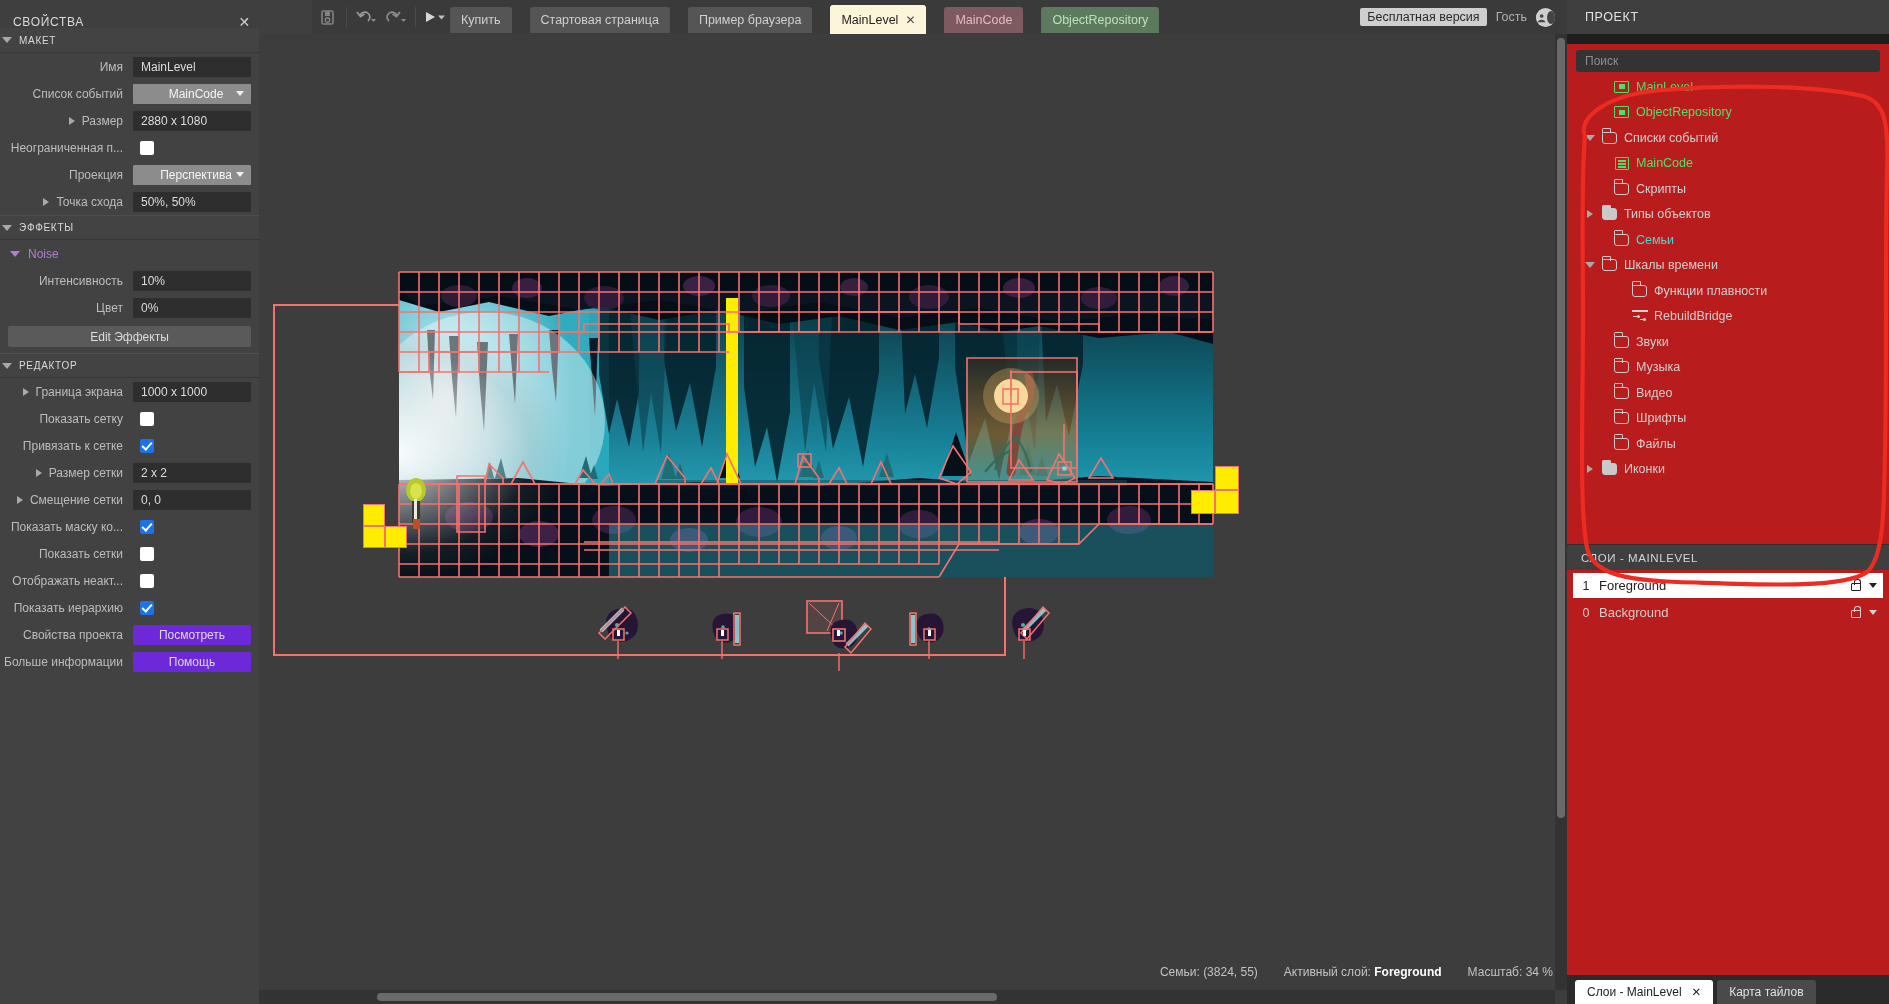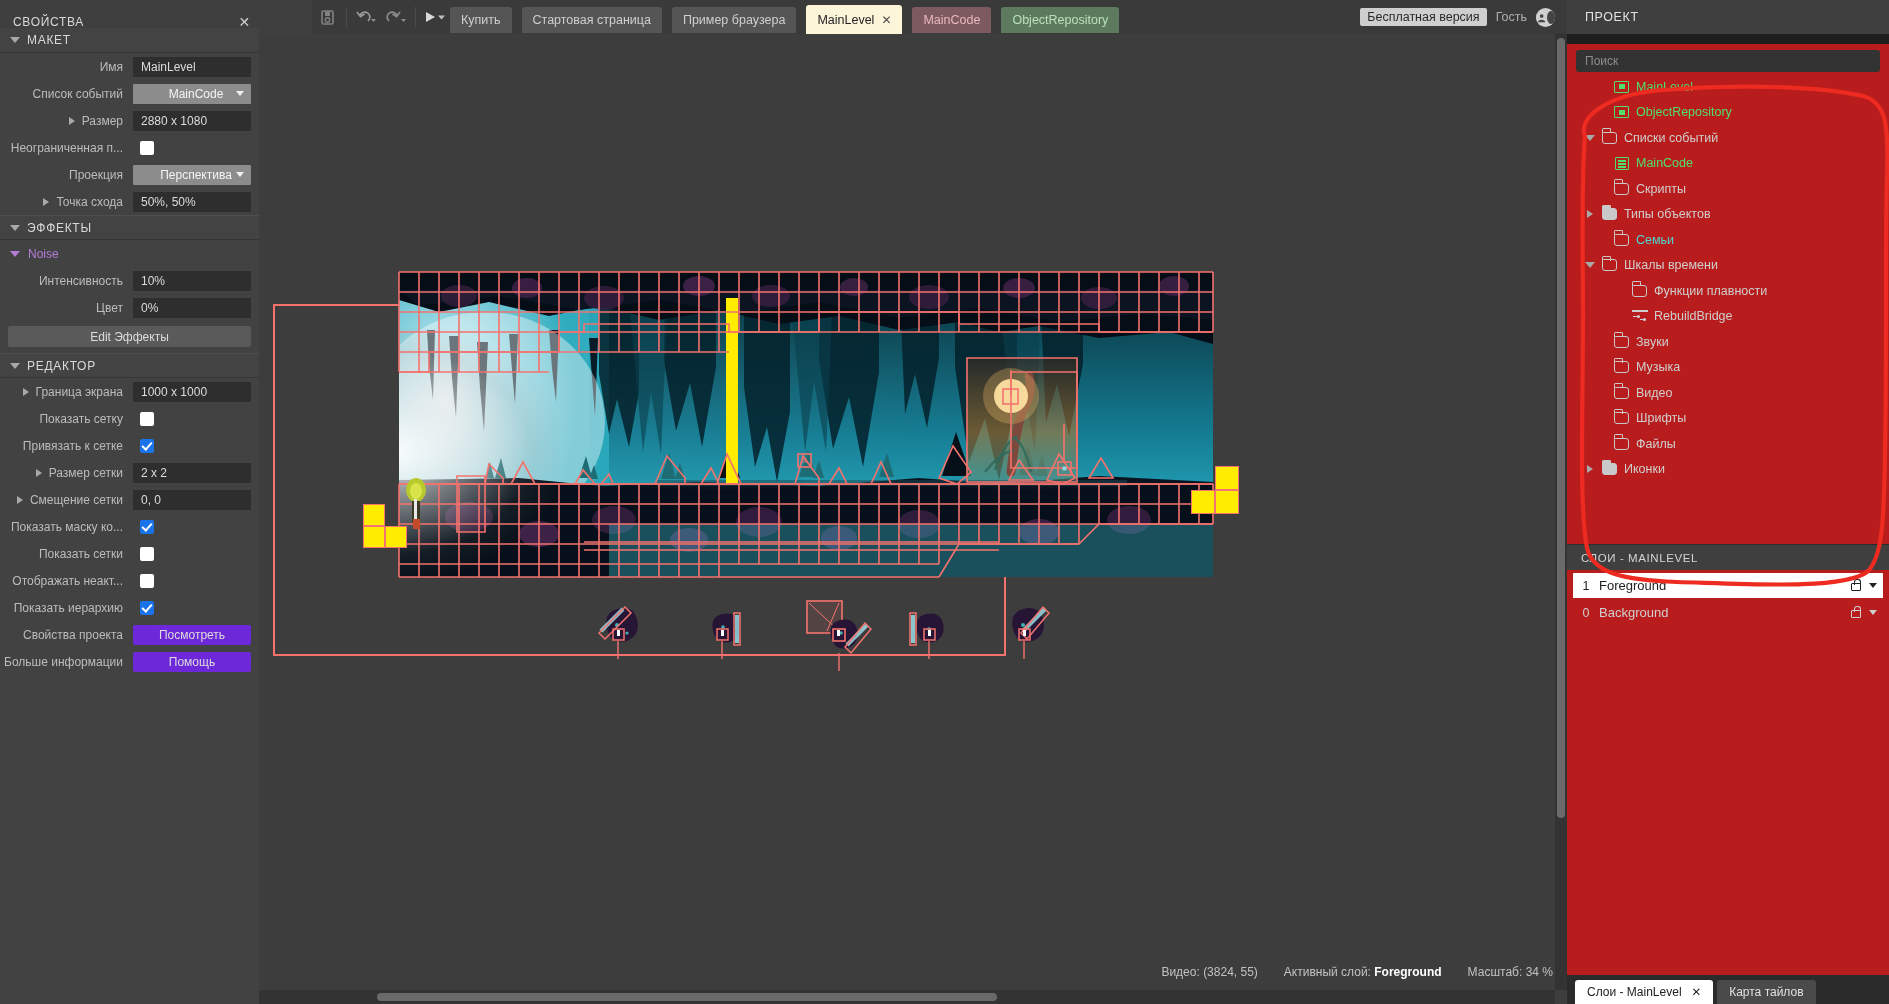--- a/index.html
+++ b/index.html
@@ -21,21 +21,21 @@
   .menu-btn{ display:flex; align-items:center; gap:8px; padding:0 12px; height:34px; color:#d8d8d8; font-size:13.5px; letter-spacing:.3px;}
   .hamburger{ display:inline-block; width:15px; }
   .hamburger i{ display:block; height:2px; background:#d6d6d6; margin:3px 0; border-radius:1px;}
   .tb-main{ flex:1; display:flex; align-items:center; background:#3a3a3a; min-width:0;}
   .tbtn{ width:30px; height:34px; display:flex; align-items:center; justify-content:center; color:#9a9a9a; font-size:15px; }
   .tbtn.save svg{ opacity:.75;}
   .sep{ width:1px; height:20px; background:#4b4b4b; margin:0 4px;}
   .tab{
     height:26px; margin-top:5px; padding:0 11px; display:flex; align-items:center; gap:7px;
     font-size:12.5px; color:#cfcfcf; background:#555; border-radius:3px 3px 0 0;
-    margin-right:10px; white-space:nowrap;
+    margin-right:18px; white-space:nowrap;
   }
   .tab.active{ background:#fdf5da; color:#222; height:29px; margin-top:5px; font-weight:400;}
   .tab.pink{ background:#7d5a5f; color:#e9b8bd;}
   .tab.green{ background:#5d7a5e; color:#b9e2ba;}
   .tab .x{ font-size:12px; opacity:.8; }
   .tb-right{ display:flex; align-items:center; gap:9px; padding-right:12px; }
   .freever{ background:#cfcfcf; color:#2a2a2a; font-size:12.5px; padding:2px 7px; border-radius:2px;}
   .guest{ color:#b0b0b0; font-size:12.5px;}
   .avatar-c{ width:19px; height:19px; border-radius:50%; background:#cfcfcf; display:flex; align-items:center; justify-content:center;}
   .avatar-c:after{ content:""; width:13px;height:13px;border-radius:50%; background:#444; box-shadow:0 0 0 0; }
@@ -46,22 +46,22 @@
     position:absolute; left:0; top:0; width:259px; height:1004px;
     background:#3f3f3f; color:#c8c8c8; z-index:5;
   }
   #leftpanel .lp-head{
     height:28px; background:#3f3f3f; display:flex; align-items:flex-start; justify-content:space-between;
     padding:15px 8px 0 13px; font-size:12px; letter-spacing:.7px; color:#d9d9d9;
   }
   .lp-close{ color:#cfcfcf; font-size:14px; line-height:1; cursor:default;}
   .lp-body{ position:absolute; top:28px; left:0; right:0; bottom:0; background:#424242; overflow:hidden;}
   .sec-head{
-    display:flex; align-items:center; gap:7px; height:25px; padding-left:10px;
-    font-size:12px; letter-spacing:.7px; color:#d9d9d9;
+    display:flex; align-items:center; gap:7px; height:25px; padding-left:2px;
+    font-size:10px; letter-spacing:.7px; color:#d9d9d9;
     border-top:1px solid #4e4e4e; border-bottom:1px solid #363636;
     background:#434343;
   }
   .sec-head.first{ border-top:none;}
   .tri{ width:0;height:0; border-left:5px solid transparent; border-right:5px solid transparent; border-top:6px solid #a9a9a9; }
   .tri.right{ border:none; border-top:4.5px solid transparent; border-bottom:4.5px solid transparent; border-left:6px solid #a9a9a9; }
   .tri.purple{ border-top-color:#b47cd6;}
   .row{ display:flex; align-items:center; height:27px; padding:0 8px 0 0; }
   .row .lbl{ flex:1; text-align:right; padding-right:10px; font-size:12px; color:#bcbcbc; white-space:nowrap; overflow:hidden;}
   .row .lbl.sub{ display:flex; align-items:center; justify-content:flex-end; gap:7px;}
@@ -767,21 +767,21 @@
       </svg>
 
       <svg style="position:absolute; left:537px; top:418px; width:18px; height:18px;">
         <rect x="2" y="2" width="13" height="13" stroke="#f4736e" stroke-width="1.6" fill="none"></rect>
         <rect x="6" y="6" width="5" height="5" fill="#f4736e" fill-opacity="0.4"></rect>
       </svg>
     </div>
 
     <div class="statusbar">
       <span>
-        <span>Видео:</span>
+        <span>Семьи:</span>
         <span>(3824, 55)</span>
       </span>
       <span>
         <span>Активный слой:</span>
         <b>Foreground</b>
       </span>
       <span>
         <span>Масштаб:</span>
         <span>34 %</span>
       </span>

